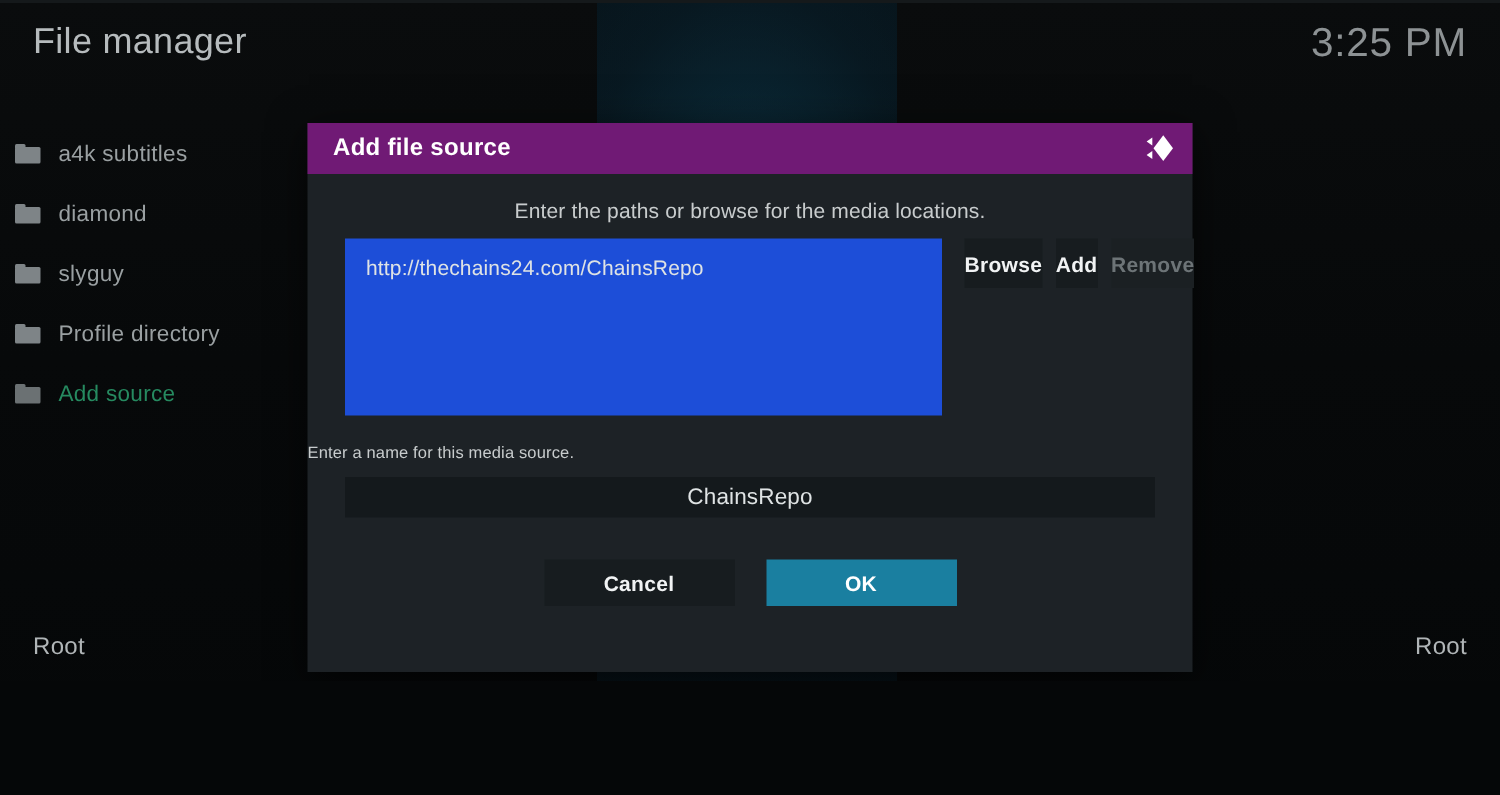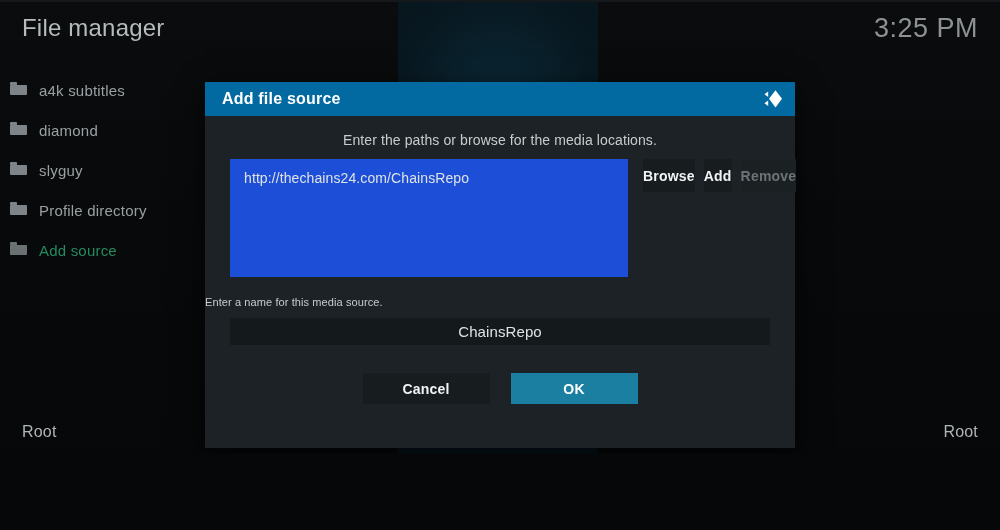--- a/index.html
+++ b/index.html
@@ -51,21 +51,21 @@
     font-size:27px; font-weight:300; color:#8d9294; letter-spacing:0.5px;
     line-height:1;
   }
 
   
   .sidelist {
     position:absolute; left:0; top:82px; width:200px;
     z-index:4;
   }
   .side-item {
-    display:flex; height:40px; padding-left:10px;
+    display:flex; align-items:center; height:40px; padding-left:10px;
     gap:12px;
   }
   .side-label {
     font-size:15px; color:#9aa0a2; letter-spacing:0.2px; white-space:nowrap;
   }
   .side-item.accent .side-label { color:#268a60; }
   .folder-icon { width:17px; height:13px; position:relative; flex:0 0 17px; }
   .folder-icon .tab {
     position:absolute; left:0; top:0; width:7px; height:3px;
     background:#7e8487; border-radius:1px 1px 0 0;
@@ -78,21 +78,21 @@
   .side-item.accent .folder-icon .body { background:#6b7173; }
 
   
   .dialog {
     position:absolute; left:205px; top:82px; width:590px; height:366px;
     background:#1d2226;
     z-index:20;
     box-shadow:0 6px 26px rgba(0,0,0,0.65);
   }
   .dialog-title-bar {
-    height:34px; background:#0369a1;
+    height:34px; background:#701a75;
     display:flex; align-items:center; justify-content:space-between;
     padding:0 10px 0 17px;
   }
   .dialog-title {
     font-size:16px; font-weight:700; color:#ffffff; letter-spacing:0.2px;
   }
   .kodi-logo { width:26px; height:26px; position:relative; }
 
   .dialog-body { padding:0; position:relative; height:332px; }
 

